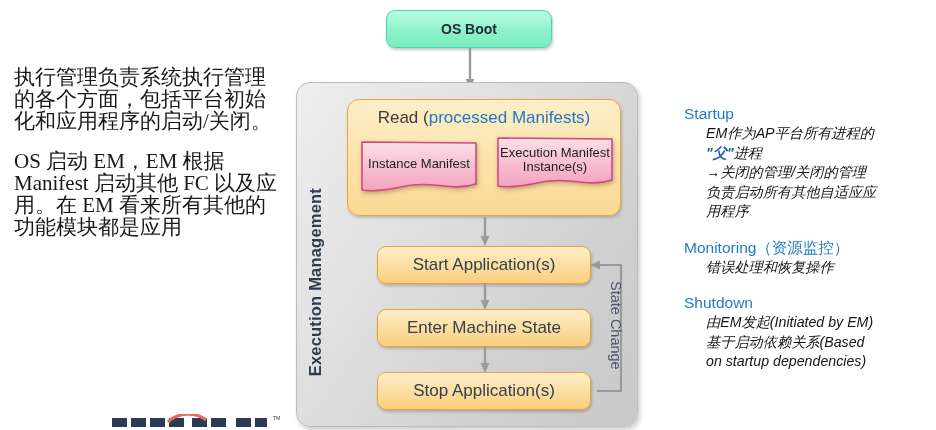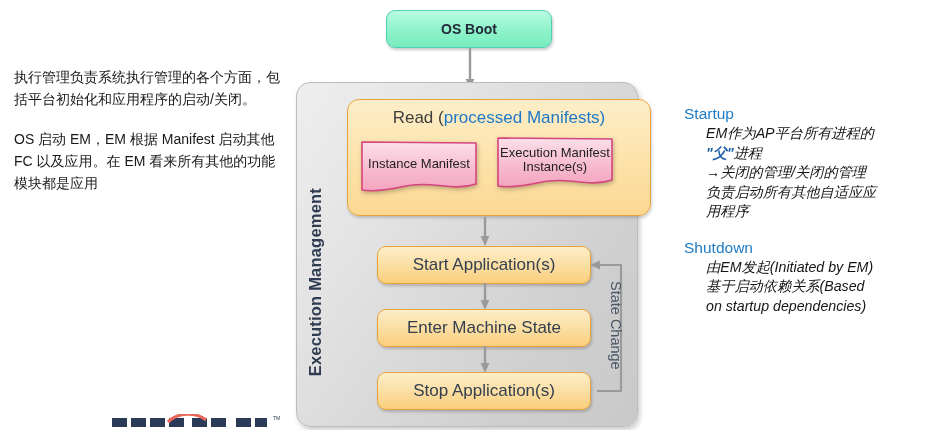--- a/index.html
+++ b/index.html
@@ -18,24 +18,25 @@
 
   
   #left-text {
     position: absolute;
     left: 14px;
     top: 66px;
     width: 268px;
   }
   #left-text p {
     margin: 0 0 18px 0;
-    font-size: 14px;
+    font-size: 21px;
     line-height: 22px;
     color: #181818;
     letter-spacing: 0px;
+    font-family: Liberation Serif, serif;
   }
   #left-text p:last-child { margin-bottom: 0; }
 
   
   #os-boot {
     position: absolute;
     left: 386px;
     top: 10px;
     width: 166px;
     height: 38px;
@@ -92,21 +93,21 @@
     color: #2e3b50;
     white-space: nowrap;
     letter-spacing: 0.2px;
   }
 
   
   #read-box {
     position: absolute;
     left: 50px;
     top: 16px;
-    width: 304px;
+    width: 274px;
     height: 117px;
     border-radius: 12px;
     border: 1px solid #e8a33d;
     background: linear-gradient(180deg, #fdeec8 0%, #fce2a9 55%, #fbd893 100%);
     box-shadow: 1px 2px 3px rgba(0,0,0,0.18);
     box-sizing: border-box;
   }
   #read-title {
     position: absolute;
     top: 8px;
@@ -339,20 +340,26 @@
     <div class="r-head">Startup</div>
     <div class="r-body">
       <div>EM作为AP平台所有进程的</div>
       <div><span class="bold-blue">"父"</span><span>进程</span></div>
       <div>→关闭的管理/关闭的管理</div>
       <div>负责启动所有其他自适应应</div>
       <div>用程序</div>
     </div>
   </div>
 
+  <div class="r-section" id="sec-monitoring">
+    <div class="r-head">Monitoring（资源监控）</div>
+    <div class="r-body">
+      <div>错误处理和恢复操作</div>
+    </div>
+  </div>
 
   <div class="r-section" id="sec-shutdown">
     <div class="r-head">Shutdown</div>
     <div class="r-body">
       <div>由EM发起(Initiated by EM)</div>
       <div>基于启动依赖关系(Based</div>
       <div>on startup dependencies)</div>
     </div>
   </div>
 </div>

